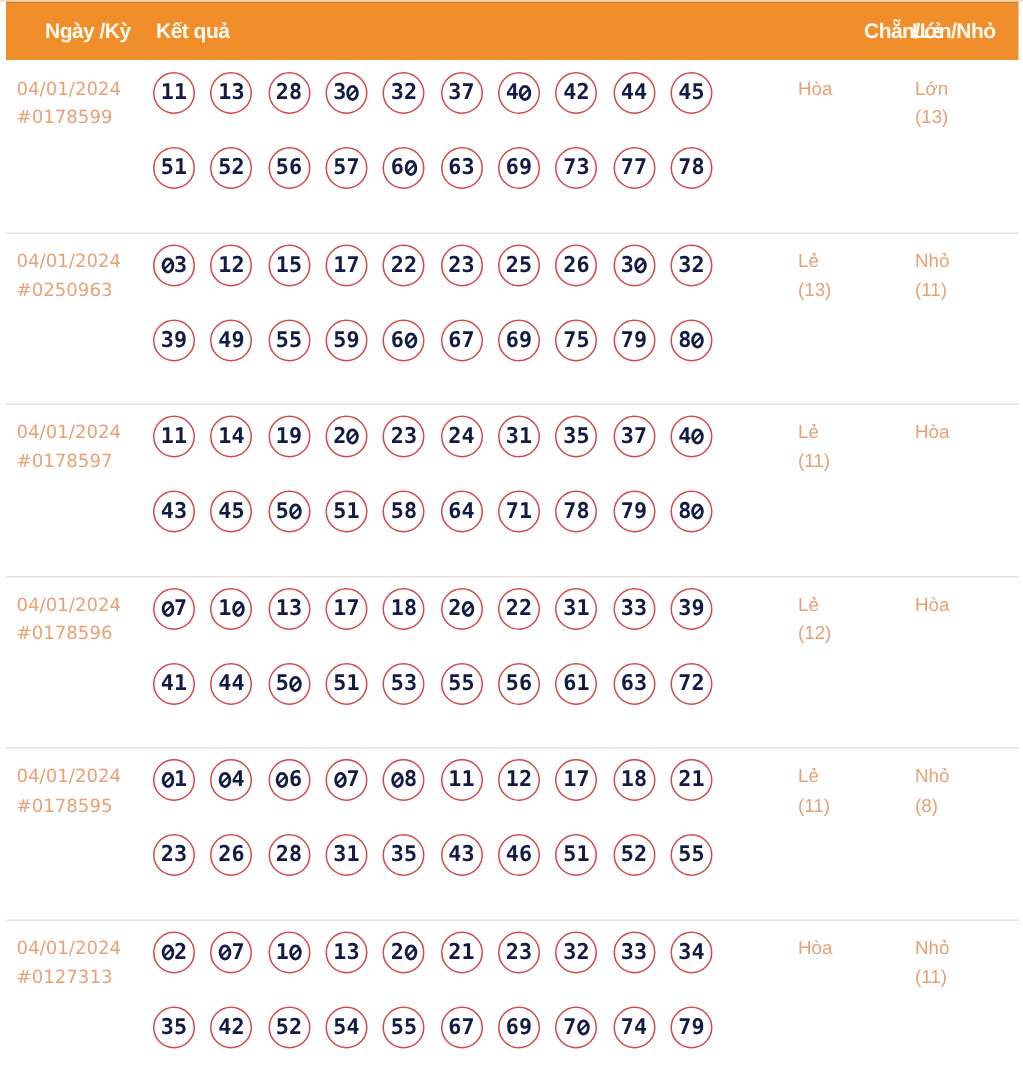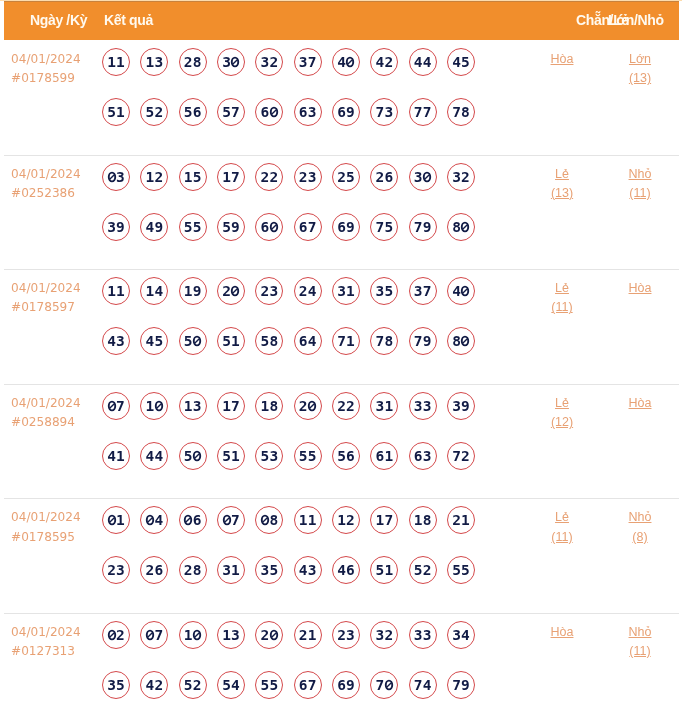--- a/index.html
+++ b/index.html
@@ -32,21 +32,21 @@
   .ballrow + .ballrow{margin-top:22px;}
   .ball{width:28px;height:28px;border:1px solid #d4494b;border-radius:50%;
         display:flex;align-items:center;justify-content:center;box-sizing:border-box;
         font-family:"DejaVu Sans Mono",monospace;font-weight:bold;font-size:14.5px;
         color:#111b45;letter-spacing:0;text-indent:0px;}
   .dg{position:relative;display:inline-block;width:8.9px;text-align:center;}
   .dg.z{color:transparent;vertical-align:baseline;}
   .dg.z svg{position:absolute;left:50%;top:50%;transform:translate(-50%,-50%);overflow:visible;}
 
   .col-oe,.col-bs{position:absolute;top:10px;color:#e8a174;font-size:12.5px;
-                  line-height:19.3px;text-align:center;width:60px;text-decoration:underline;}
+                  line-height:19.3px;width:60px;}
   .col-oe{left:528px;}
   .col-bs{left:606px;}
   .col-oe span,.col-bs span{display:block;}
 </style>
 </head>
 <body>
 
 <div class="wrap">
 
   <div class="topstrip"></div>
@@ -170,21 +170,21 @@
 
     </div>
     <div class="col-bs">
       <span>Lớn</span>
       <span>(13)</span>
     </div>
   </div>
       <div class="row" style="top: 154.6px; height: 114.6px;">
     <div class="datecell">
       <span>04/01/2024</span>
-      <span>#0252386</span>
+      <span>#0250963</span>
     </div>
     <div class="balls">
       <div class="ballrow">
             <div class="ball">
               <span class="dg z" aria-label="0">
                 <svg width="8.6" height="10.3" viewBox="0 0 18 22">
                   <ellipse cx="9" cy="11" rx="6.9" ry="9.3" fill="none" stroke="#111b45" stroke-width="4.0"></ellipse>
                   <line x1="3.6" y1="16.2" x2="14.4" y2="5.8" stroke="#111b45" stroke-width="2.9" stroke-linecap="butt"></line>
                 </svg>
               </span>
@@ -410,21 +410,21 @@
       <span>(11)</span>
     </div>
     <div class="col-bs">
       <span>Hòa</span>
 
     </div>
   </div>
       <div class="row" style="top: 383.8px; height: 114.6px;">
     <div class="datecell">
       <span>04/01/2024</span>
-      <span>#0258894</span>
+      <span>#0178596</span>
     </div>
     <div class="balls">
       <div class="ballrow">
             <div class="ball">
               <span class="dg z" aria-label="0">
                 <svg width="8.6" height="10.3" viewBox="0 0 18 22">
                   <ellipse cx="9" cy="11" rx="6.9" ry="9.3" fill="none" stroke="#111b45" stroke-width="4.0"></ellipse>
                   <line x1="3.6" y1="16.2" x2="14.4" y2="5.8" stroke="#111b45" stroke-width="2.9" stroke-linecap="butt"></line>
                 </svg>
               </span>

